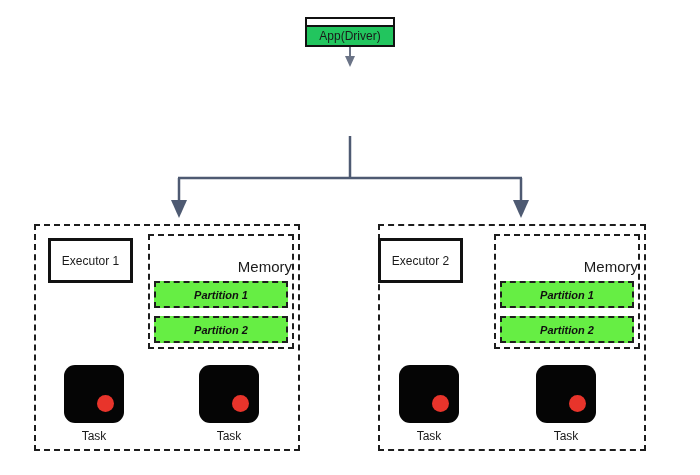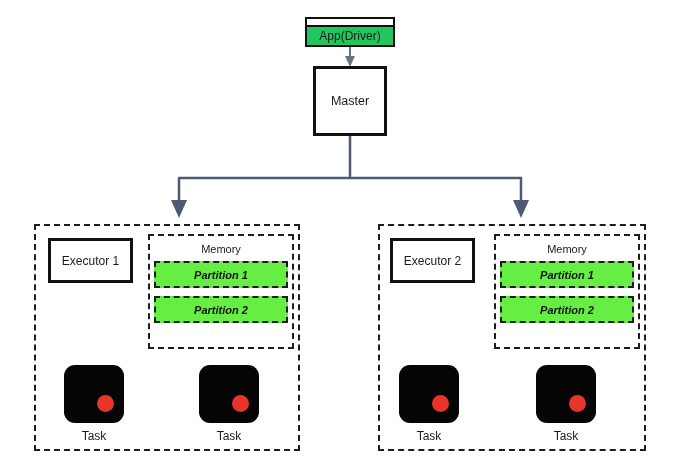--- a/index.html
+++ b/index.html
@@ -86,38 +86,38 @@
     justify-content: center;
     width: 85px;
     height: 45px;
   }
   .executor-box .label {
     font-size: 12px;
     color: #1a1a1a;
     white-space: nowrap;
   }
   #executor-box-1 { left: 48px;  top: 238px; }
-  #executor-box-2 { left: 390px; top: 238px; }
+  #executor-box-2 { left: 378px; top: 238px; }
 
   
   .memory-box {
     border: 2px dashed #1d1d1d;
     background: #ffffff;
     box-sizing: border-box;
     width: 146px;
     height: 115px;
   }
   #memory-box-1 { left: 148px; top: 234px; }
   #memory-box-2 { left: 494px; top: 234px; }
 
   .memory-title {
-    text-align: center;
-    font-size: 11px;
-    color: #1a1a1a;
-    margin-top: 7px;
+    text-align: right;
+    font-size: 15px;
+    color: #1a1a1a;
+    margin-top: 22px;
     margin-bottom: 6px;
   }
   .partition {
     margin: 0 4px 8px 4px;
     height: 27px;
     background: #66ee44;
     border: 2px dashed #1d1d1d;
     box-sizing: border-box;
     display: flex;
     align-items: center;
@@ -180,23 +180,20 @@
 
     <line x1="521" y1="178" x2="521" y2="205" stroke="#4e5a72" stroke-width="2.5"></line>
     <polygon points="521,218 513,200 529,200" fill="#4e5a72"></polygon>
   </svg>
 
   <div id="app-tab" class="abs"></div>
   <div id="app-box" class="abs">
     <span class="label">App(Driver)</span>
   </div>
 
-  <div id="master-box" class="abs">
-    <span class="label">Master</span>
-  </div>
 
   <div id="executor-group-1" class="abs executor-group"></div>
 
   <div id="executor-box-1" class="abs executor-box">
     <span class="label">Executor 1</span>
   </div>
 
   <div id="memory-box-1" class="abs memory-box">
     <div class="memory-title">Memory</div>
     <div class="partition">

